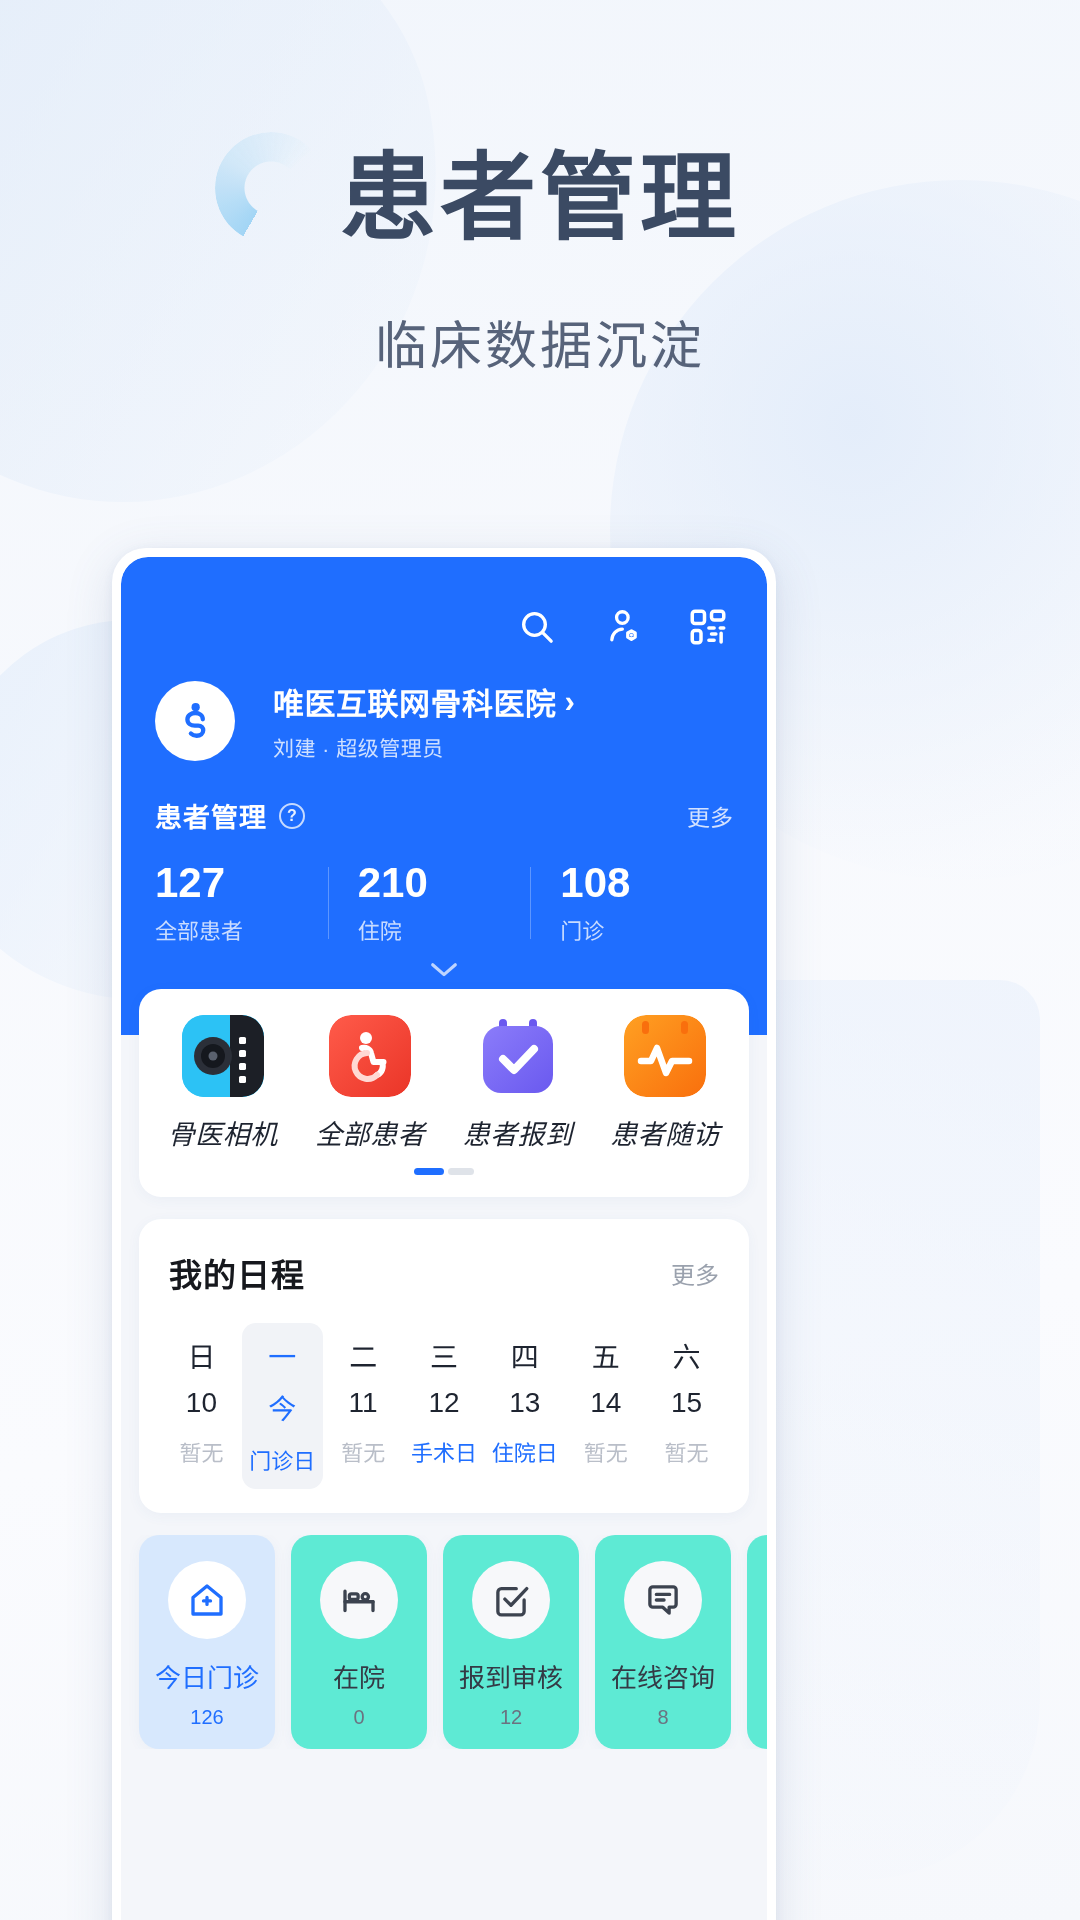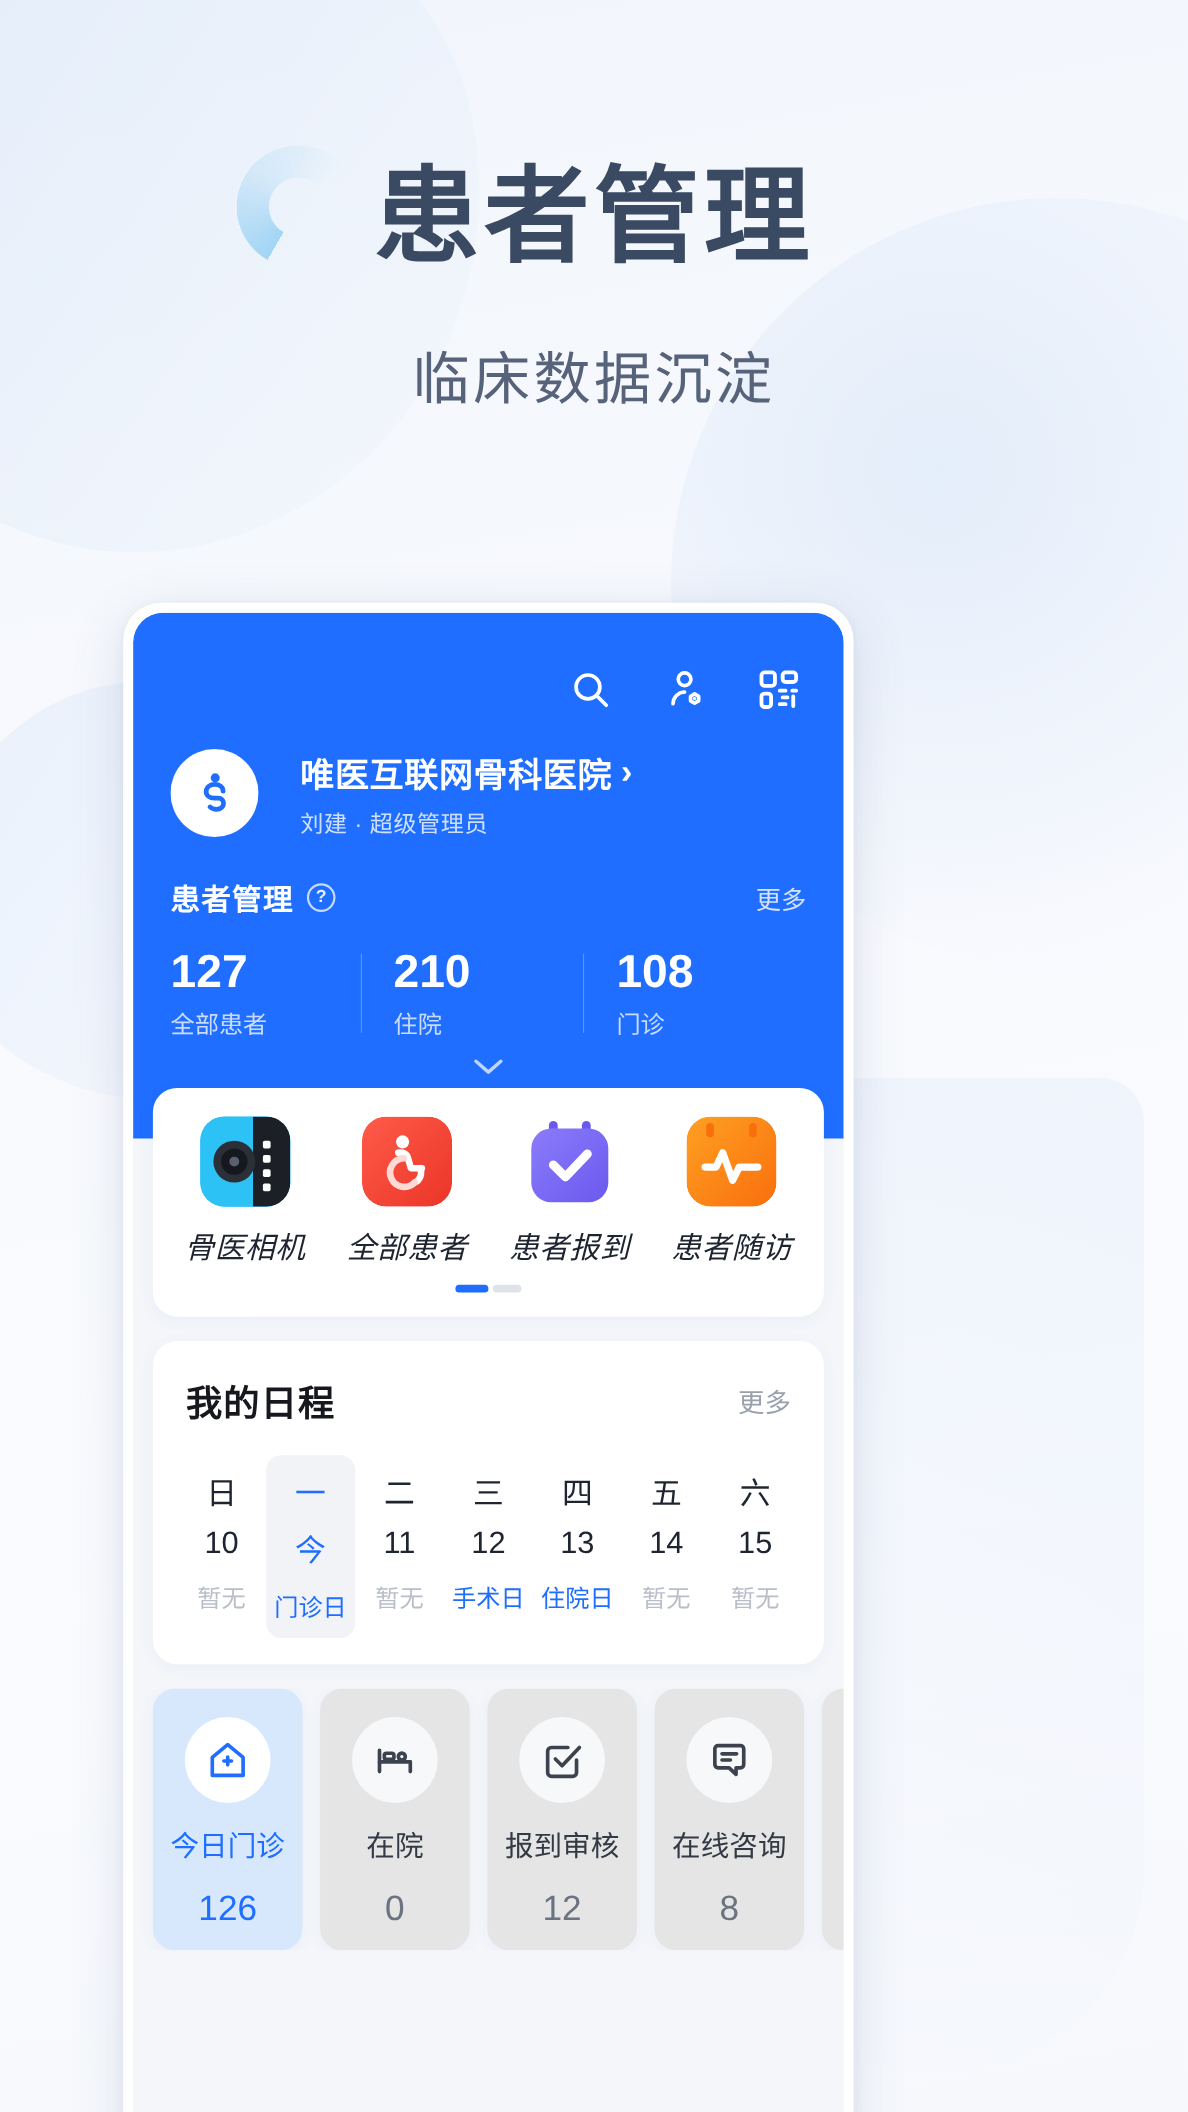--- a/index.html
+++ b/index.html
@@ -181,34 +181,34 @@
   .day-s { font-size: 22px; color: #b9bec8; margin-top: 16px; }
   .day.today .day-w, .day.today .day-n { color: #1f6eff; }
   .day.today .day-s { color: #1f6eff; }
   .day-s.active { color: #1f6eff; }
 
   
   .tiles-wrap { margin-top: 22px; padding: 0 18px; overflow: hidden; }
   .tiles { display: flex; gap: 16px; }
   .tile {
     width: 136px; flex: 0 0 136px;
-    background: #e5e5e5; border-radius: 20px;
+    background: #5eead4; border-radius: 20px;
     padding: 26px 0 20px 0;
     display: flex; flex-direction: column; align-items: center;
     box-shadow: 0 3px 14px rgba(60,90,150,0.05);
   }
   .tile.sel { background: #d7e8fd; }
   .tile-ic {
     width: 78px; height: 78px; border-radius: 50%;
     background: #f7f8fa;
     display: flex; align-items: center; justify-content: center;
   }
   .tile.sel .tile-ic { background: #ffffff; }
   .tile-lbl { margin-top: 18px; font-size: 26px; color: #343a45; white-space: nowrap; }
-  .tile-num { margin-top: 22px; font-size: 32px; color: #6b7280; }
+  .tile-num { margin-top: 12px; font-size: 20px; color: #6b7280; }
   .tile.sel .tile-lbl, .tile.sel .tile-num { color: #1f6eff; }
 </style>
 </head>
 <body>
 
 <div class="bg-deco deco-a"></div>
 <div class="bg-deco deco-b"></div>
 <div class="bg-deco deco-c"></div>
 <div class="bg-deco deco-d"></div>
 <div class="bg-deco deco-ring"></div>

